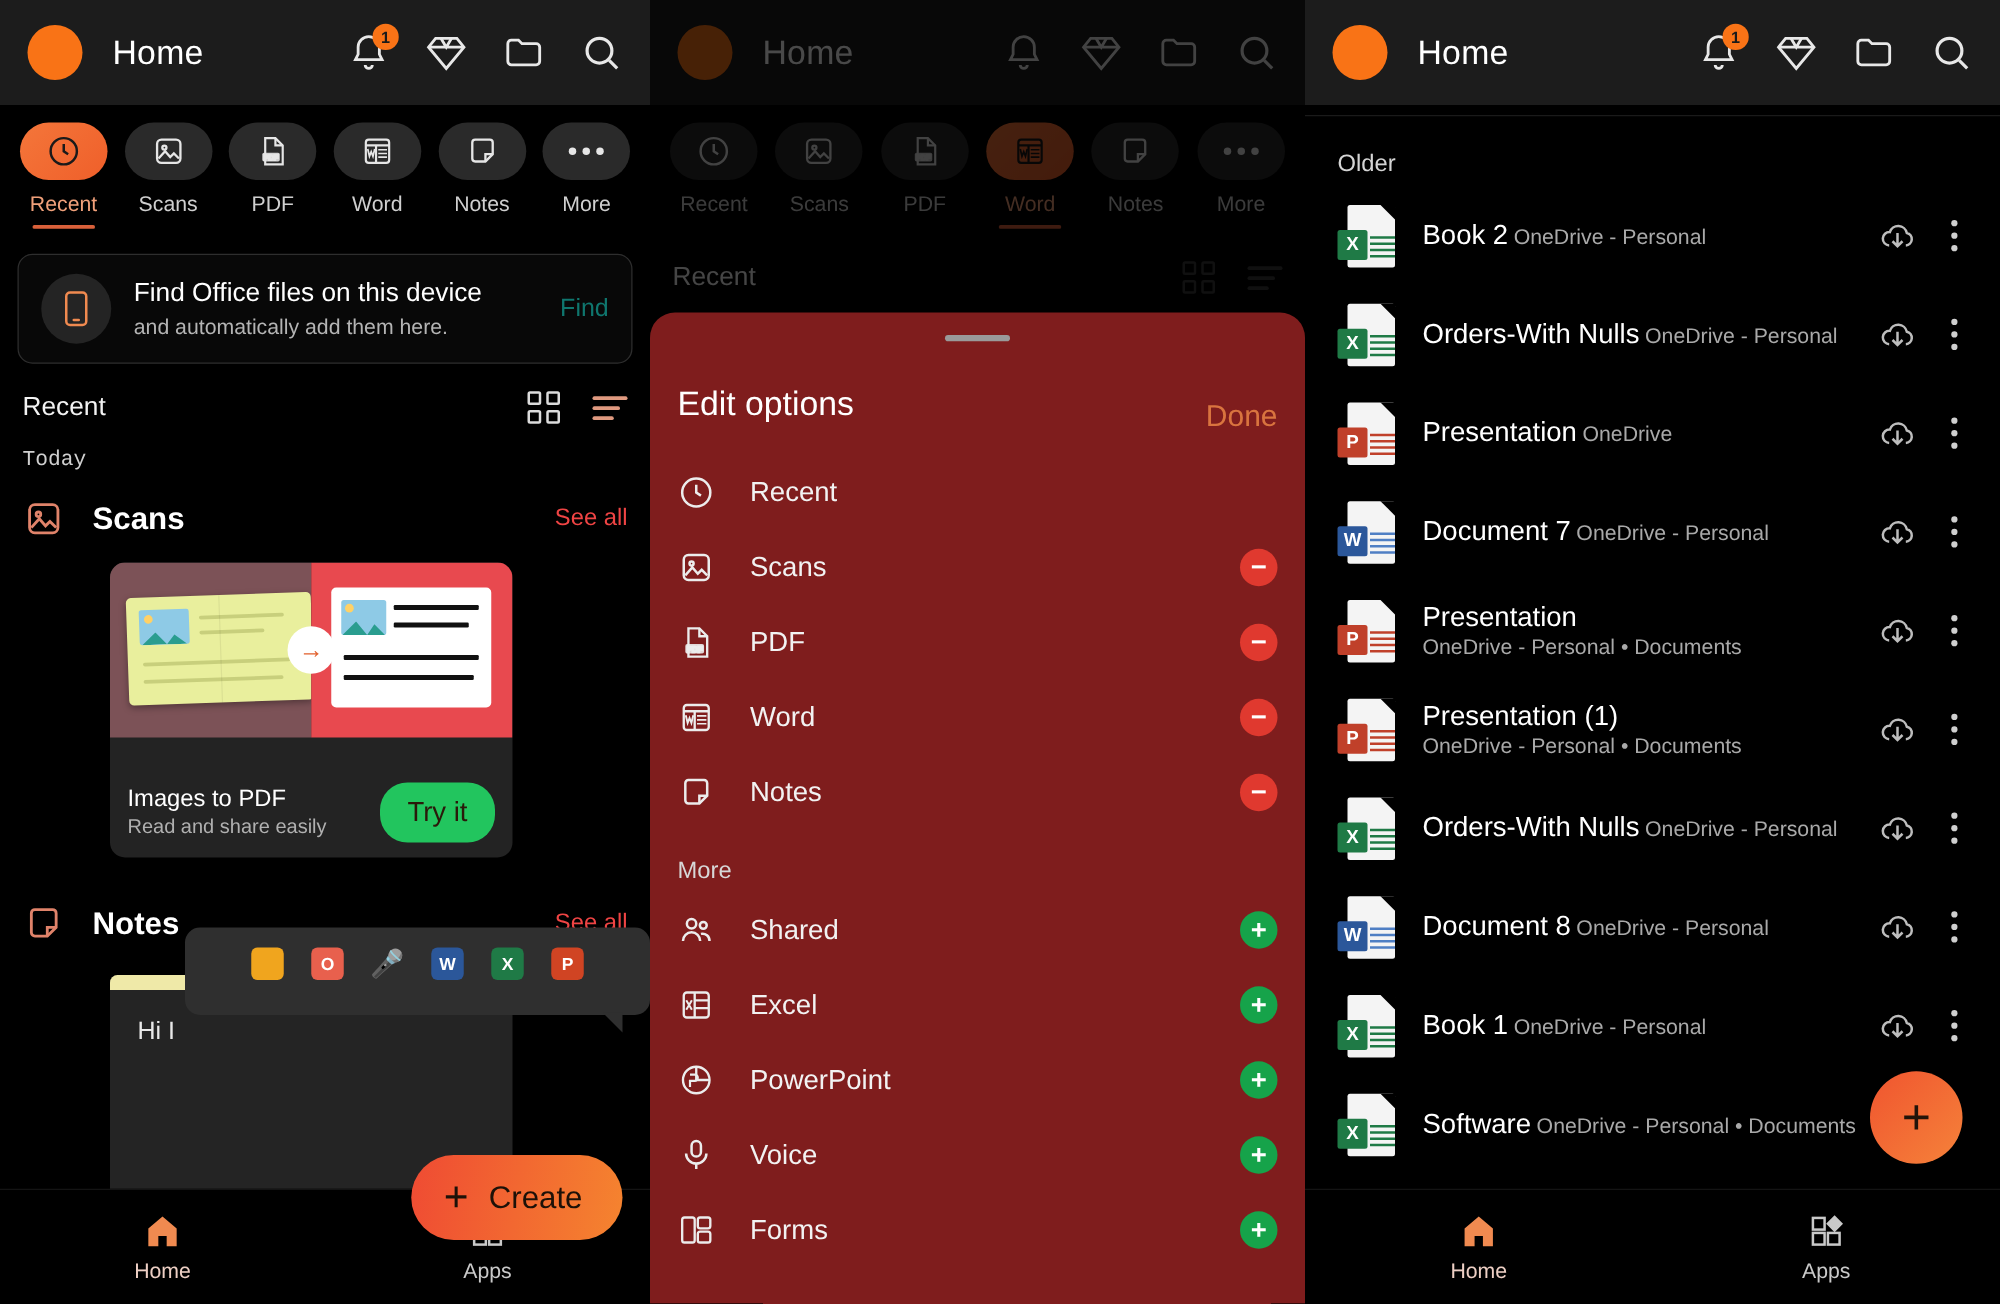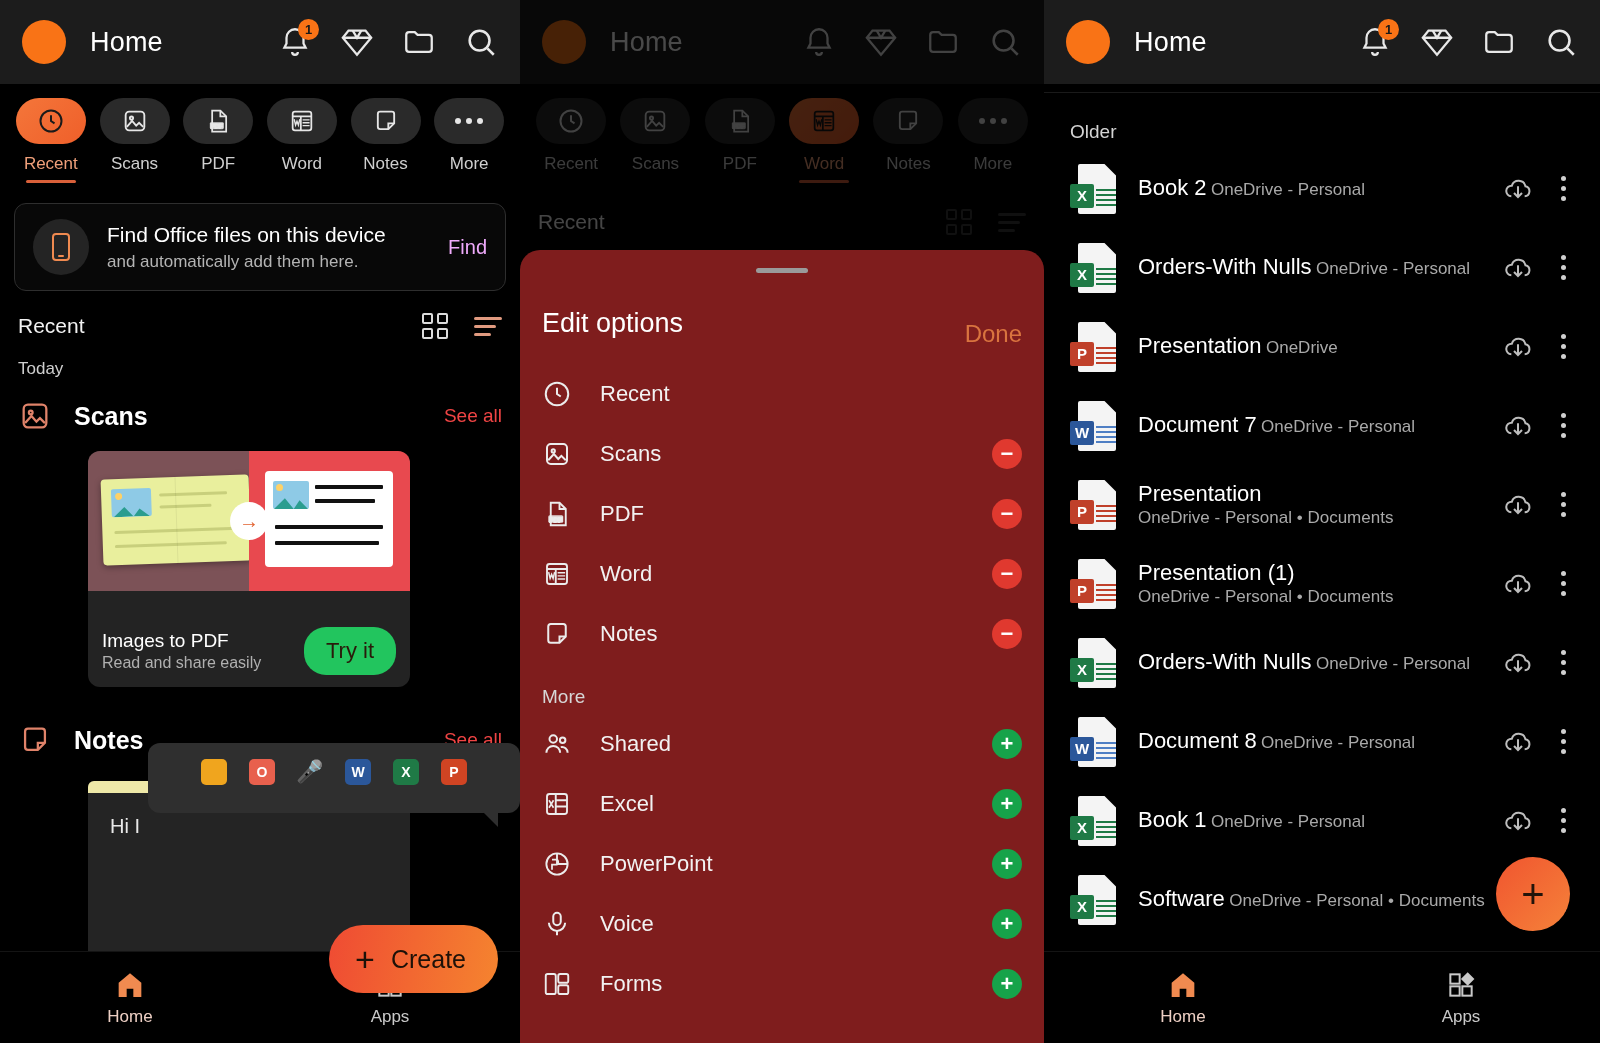--- a/index.html
+++ b/index.html
@@ -71,36 +71,36 @@
   }
   .find-circle {
     width: 56px; height: 56px; border-radius: 50%; background: #242424;
     display: flex; align-items: center; justify-content: center; flex: 0 0 auto;
   }
   .phone-glyph { width: 18px; height: 28px; border: 2px solid #f08a50; border-radius: 4px; position: relative; }
   .phone-glyph::after { content:""; position:absolute; bottom:2px; left:50%; transform:translateX(-50%); width:6px; height:2px; background:#f08a50; border-radius:1px; }
   .find-text { flex: 1; min-width: 0; }
   .find-title { color: #fff; font-size: 21px; font-weight: 400; line-height: 1.25; }
   .find-sub { color: #b4b4b4; font-size: 17px; margin-top: 3px; }
-  .find-action { color: #f0abfc; font-size: 20px; flex: 0 0 auto; padding-left: 10px; }
+  .find-action { color: #0f766e; font-size: 20px; flex: 0 0 auto; padding-left: 10px; }
 
   
   .sect-row { display: flex; align-items: center; padding: 22px 18px 0 18px; }
   .sect-title { color: #f2f2f2; font-size: 21px; font-weight: 400; }
   .sect-icons { margin-left: auto; display: flex; align-items: center; gap: 26px; }
   .grid-ico { display: grid; grid-template-columns: repeat(2,11px); grid-template-rows: repeat(2,11px); gap: 4px; }
   .grid-ico i { border: 2px solid #dcdcdc; border-radius: 2px; display: block; }
   .list-ico { display: flex; flex-direction: column; gap: 5px; width: 28px; }
   .list-ico i { height: 3px; border-radius: 2px; background: #e09a80; display: block; }
   .list-ico i:nth-child(2) { width: 80%; }
   .list-ico i:nth-child(3) { width: 60%; }
   .grid-ico.dim i { border-color:#3a3a3a; }
   .list-ico.dim i { background:#3a3a3a; }
 
-  .today-label { color: #cfcfcf; font-size: 17px; padding: 20px 18px 0 18px; }
+  .today-label { color: #cfcfcf; font-size: 17px; padding: 20px 18px 0 18px; font-family: Liberation Mono, monospace; }
 
   
   .cat-row { display: flex; align-items: center; padding: 20px 18px 0 18px; }
   .cat-ico { width: 34px; height: 34px; color: #e0836a; flex: 0 0 auto; }
   .cat-ico svg { width: 100%; height: 100%; display:block; }
   .cat-name { color: #fff; font-size: 25px; font-weight: 700; margin-left: 22px; }
   .cat-seeall { margin-left: auto; color: #ef4444; font-size: 19px; }
 
   
   .promo {

